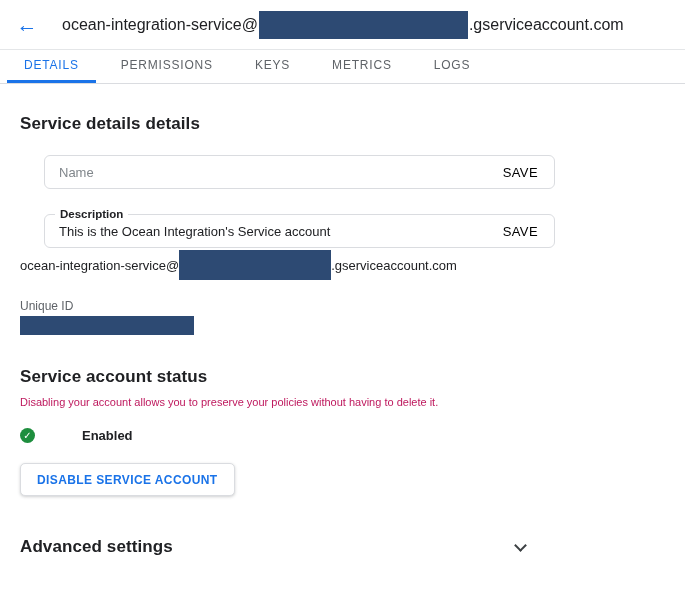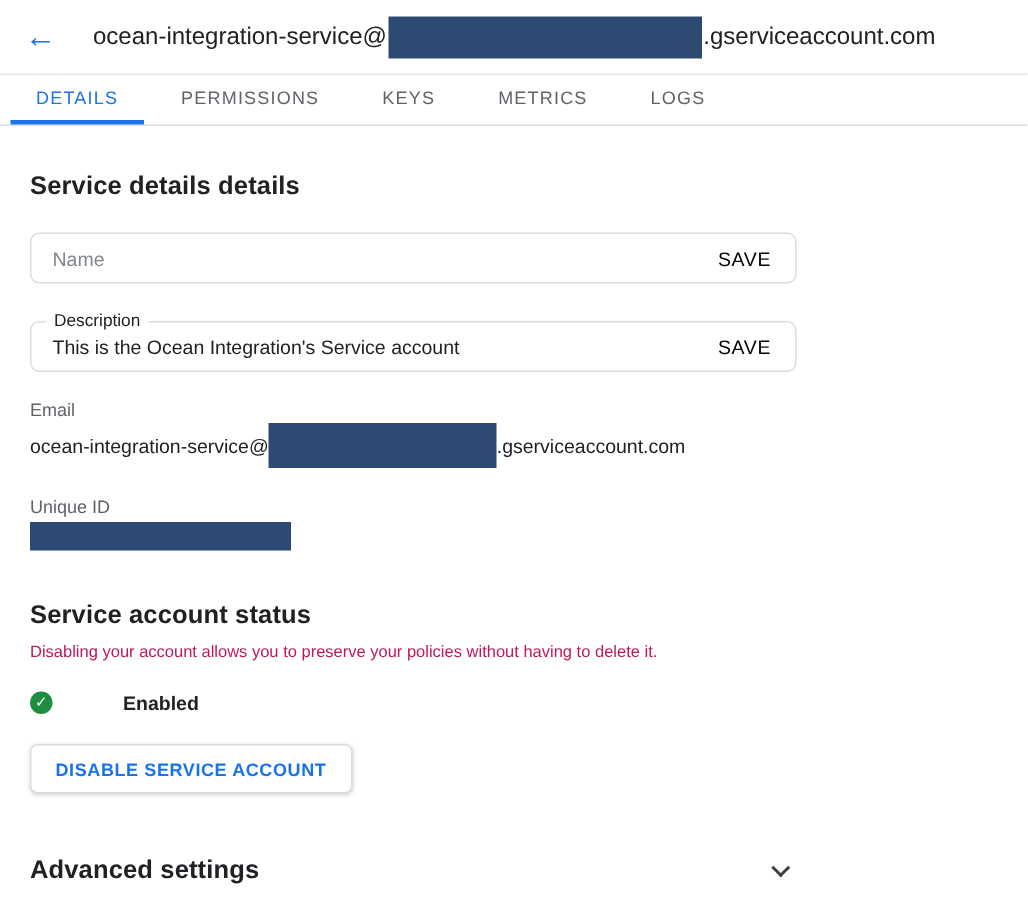--- a/index.html
+++ b/index.html
@@ -49,34 +49,34 @@
     letter-spacing: 0.1px;
   }
   .h-details { margin-top: 30px; }
   .h-status  { margin-top: 28px; }
 
   .field {
     position: relative;
     width: 511px; height: 34px;
     border: 1px solid #dadce0; border-radius: 6px;
     display: flex; align-items: center;
-    padding: 0 14px; background: #fff;
+    padding: 0 14px; background: #fff; margin-left: 24px;
   }
   .field-name { margin-top: 21px; }
   .field-desc { margin-top: 25px; }
   .field input {
     flex: 1; border: none; outline: none;
     font-family: "Liberation Sans", "DejaVu Sans", sans-serif;
     font-size: 13px; color: #202124; background: transparent;
   }
   .field input::placeholder { color: #80868b; }
   .float-label {
     position: absolute; top: -8px; left: 10px;
     background: #fff; padding: 0 5px;
-    font-size: 11.5px; font-weight: 400; color: #202124;
+    font-size: 11.5px; font-weight: 700; color: #202124;
     line-height: 14px;
   }
   .save-btn {
     background: none; border: none; cursor: pointer;
     font-family: "Liberation Sans", "DejaVu Sans", sans-serif;
     font-size: 13px; font-weight: 500; letter-spacing: 0.4px;
     color: #000000; padding: 0 2px;
   }
 
   .meta-label { margin-top: 18px; font-size: 12px; color: #5f6368; }
@@ -150,21 +150,20 @@
     <input type="text" placeholder="Name" style="">
     <button class="save-btn">SAVE</button>
   </div>
 
   <div class="field field-desc">
     <span class="float-label">Description</span>
     <input type="text" value="This is the Ocean Integration's Service account" style="">
     <button class="save-btn">SAVE</button>
   </div>
 
-  <div class="meta-label">Email</div>
   <div class="email-row">
     <span>ocean-integration-service@</span>
     <span class="redact redact-email"></span>
     <span>.gserviceaccount.com</span>
   </div>
 
   <div class="meta-label">Unique ID</div>
   <div class="redact redact-uid"></div>
 
   <h2 class="section-heading h-status">Service account status</h2>

